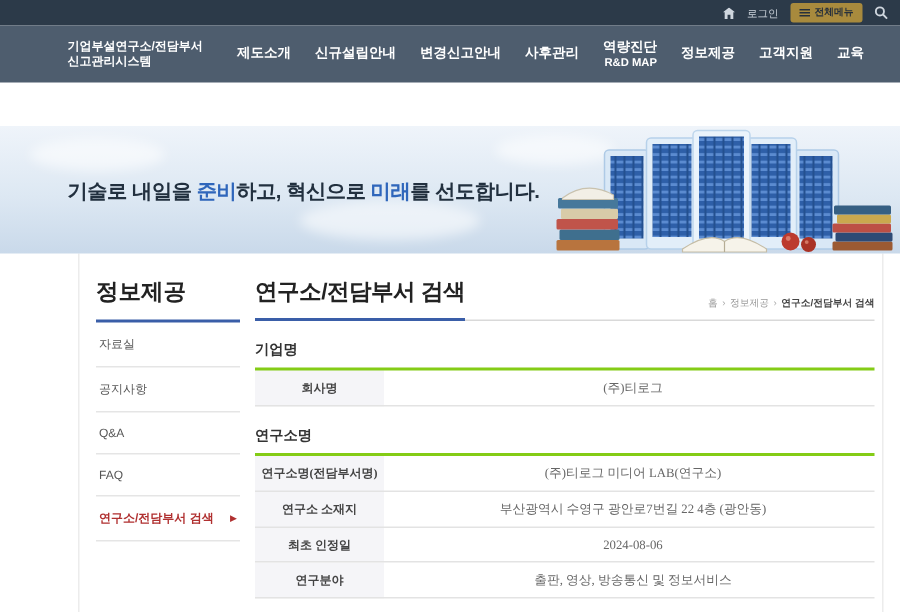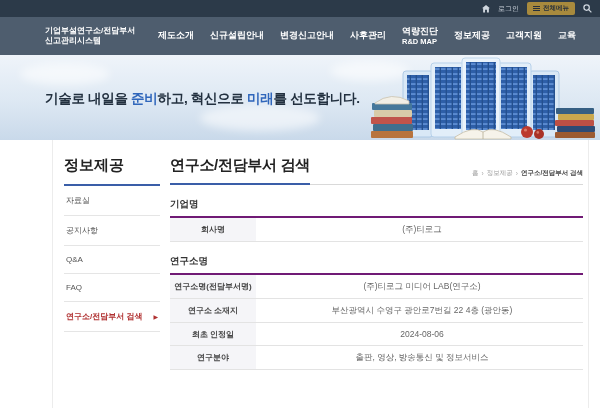--- a/index.html
+++ b/index.html
@@ -15,27 +15,27 @@
   .allmenu-btn { background:#a88a3d; color:#26303c; font-size:6.5px; font-weight:bold;
     border:none; border-radius:2px; padding:2px 6px; display:flex; align-items:center; gap:3px; cursor:pointer; }
   .burger { display:inline-block; width:7px; }
   .burger i { display:block; height:1px; background:#26303c; margin:1px 0; }
   .search-ic { width:9px; height:9px; stroke:#cfd6de; fill:none; stroke-width:1.4; cursor:pointer; }
 
   
   .mainnav { height:38px; background:#4e5d6e; display:flex; align-items:center; padding:0 14px 0 45px; }
   .logo { color:#fff; font-size:8px; font-weight:bold; line-height:1.3; width:105px; cursor:pointer; }
   .menu { flex:1; display:flex; justify-content:space-between; align-items:center; padding:0 10px 0 8px; }
-  .menu .mi { color:#fff; font-size:9px; font-weight:bold; text-align:left; line-height:1.25; cursor:pointer; white-space:nowrap; }
+  .menu .mi { color:#fff; font-size:9px; font-weight:bold; text-align:right; line-height:1.25; cursor:pointer; white-space:nowrap; }
   .menu .mi .sub { display:block; font-size:7.5px; }
   .menu .mi .sub:empty { display:none; }
 
   
   .banner { height:85px; background:linear-gradient(to bottom,#eff4fa 0%,#dde8f3 55%,#c9d9ea 100%);
-    position:relative; overflow:hidden; }
+    position:relative; overflow:hidden;margin-top:29px; }
   .cloud { position:absolute; background:rgba(255,255,255,.55); border-radius:50%; filter:blur(4px); }
   .banner-text { position:absolute; left:45px; top:35px; font-size:13.5px; font-weight:bold; color:#22303f; letter-spacing:-0.3px; }
   .banner-text .hl { color:#2f66bb; }
   .banner-art { position:absolute; right:3px; bottom:0; }
 
   
   .wrap { height:268px; margin:0 11px 0 52px; border-left:1px solid #ececec; border-right:1px solid #ececec;
     display:flex; padding-top:16px; background:#fff; }
 
   
@@ -50,21 +50,21 @@
   
   .main { flex:1; margin:0 5px 0 10px; }
   .page-head { border-bottom:1px solid #d9d9d9; display:flex; justify-content:space-between; align-items:flex-end; }
   .page-title { font-size:15px; font-weight:bold; color:#222; display:inline-block;
     border-bottom:2px solid #3a5ea8; padding-bottom:8px; margin-bottom:-1px; letter-spacing:-0.3px; }
   .crumbs { font-size:6.5px; color:#999; padding-bottom:6px; display:flex; gap:3px; align-items:center; }
   .crumbs .cur { color:#444; font-weight:bold; }
   .crumbs .sep { color:#aaa; }
 
   .sec-title { font-size:9.5px; font-weight:bold; color:#333; margin:13px 0 5px; }
-  table.info { width:100%; border-collapse:collapse; border-top:2px solid #701a75; }
+  table.info { width:100%; border-collapse:collapse; border-top:2px solid #84cc16;font-family:Liberation Serif, serif; }
   table.info th { width:86px; background:#f5f5f8; font-size:8px; font-weight:bold; color:#444;
     text-align:center; padding:5.5px 2px; border-bottom:1px solid #e3e3e3; }
   table.info td { font-size:8.5px; color:#666; text-align:center; padding:5.5px 4px 5.5px 9px;
     border-bottom:1px solid #e3e3e3; }
 </style>
 </head>
 <body>
 
 <div class="page">
 

